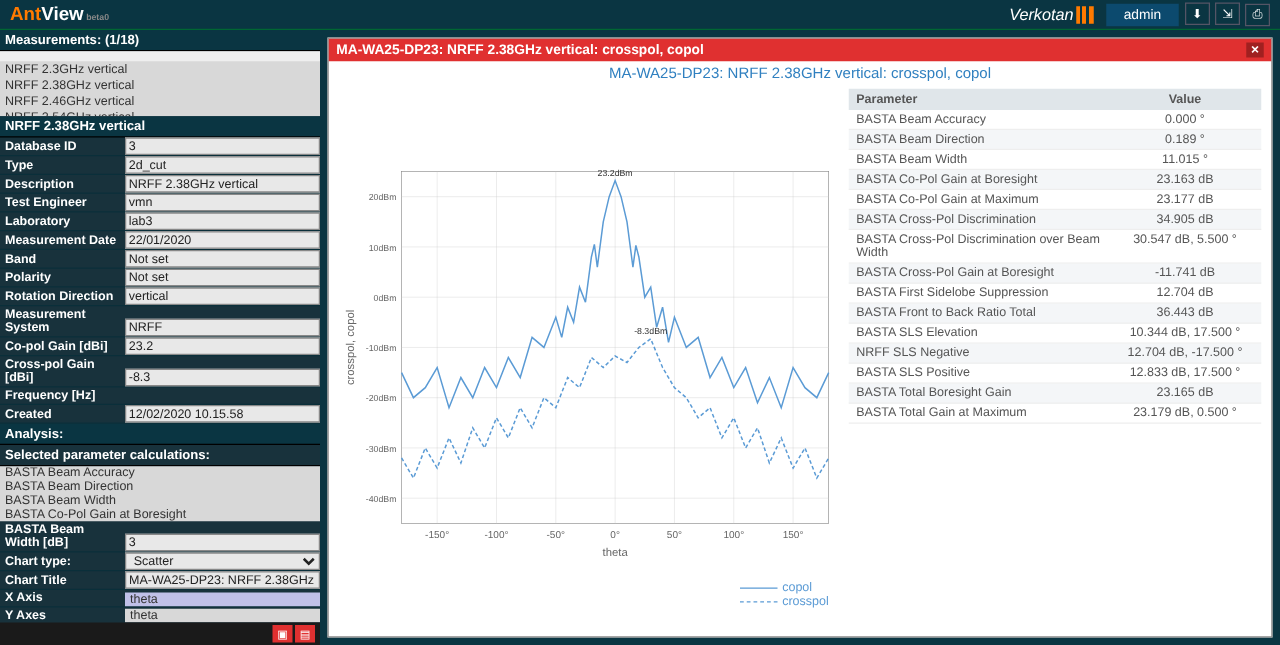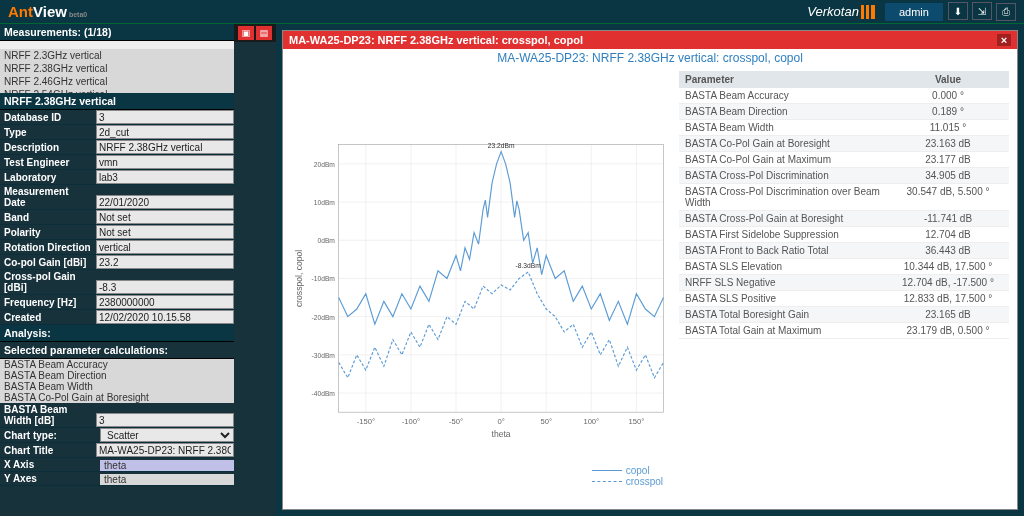--- a/index.html
+++ b/index.html
@@ -8,21 +8,21 @@
   .logo { font-weight: bold; font-size: 15px; }
   .logo-ant { color: #ff7a00; }
   .logo-view { color: #fff; }
   .logo-sub { font-size:7px; color:#888; margin-left:2px;}
   .topbar-spacer { flex: 1; }
   .verkotan { color: #fff; font-size: 13px; font-style:italic; margin-right: 10px; display:flex; align-items:center;}
   .verkotan-bars { display:inline-block; width:14px; height:14px; margin-left:2px; background: linear-gradient(to right, #ff7a00 0 3px, transparent 3px 5px, #ff7a00 5px 8px, transparent 8px 10px, #ff7a00 10px 13px);}
   .admin-btn { background: #0c4a6e; color: #fff; padding: 3px 14px; font-size: 11px; margin-right: 4px; }
   .top-icons button { background: #0a3542; border: 1px solid #556; color: #fff; width: 20px; height: 18px; font-size: 10px; margin-left:1px;}
   .main { display: flex; height: calc(100% - 24px); }
-  .sidebar { width: 276px; background: #18323c; overflow-y: hidden; display:flex; flex-direction:row;}
+  .sidebar { width: 256px; background: #18323c; overflow-y: hidden; display:flex; flex-direction:column;}
   .sidebar-inner { flex:1; overflow:hidden;}
   .section-head { background: #0a3542; color: #fff; font-weight: bold; padding: 2px 4px; font-size: 10.5px; border-bottom:1px solid #000;}
   .meas-list { background: #d8d8d8; color: #333; max-height: 52px; overflow-y: hidden; font-size:10px;}
   .meas-list div { padding: 1px 4px; white-space: nowrap; overflow: hidden; text-overflow: ellipsis;}
   .meas-list .blank { background:#efefef; height:8px;}
   .form-row { display: flex; align-items: flex-end; border-bottom:1px solid #0a2f3a;}
   .form-row label { width: 100px; padding: 1px 4px; font-size: 10px; font-weight: bold; color:#fff;}
   .form-row input, .form-row select { flex: 1; height: 14px; background: #e8e8e8; border: 1px solid #888; font-size: 10px; padding: 0 2px; color:#222;}
   .sel-list { background: #d8d8d8; color: #333; font-size: 10px; max-height: 44px; overflow: hidden;}
   .sel-list div { padding: 0 4px; }
@@ -113,30 +113,33 @@
           </div>
           <div class="form-row">
             <label>Polarity</label>
             <input value="Not set" style="">
           </div>
           <div class="form-row">
             <label>Rotation Direction</label>
             <input value="vertical" style="">
           </div>
           <div class="form-row">
+            <label>Measurement System</label>
+            <input value="NRFF" style="">
+          </div>
+          <div class="form-row">
             <label>Co-pol Gain [dBi]</label>
             <input value="23.2" style="">
           </div>
           <div class="form-row">
             <label>Cross-pol Gain [dBi]</label>
             <input value="-8.3" style="">
           </div>
           <div class="form-row">
             <label>Frequency [Hz]</label>
-            <input value="2380000000" style="">
           </div>
           <div class="form-row">
             <label>Created</label>
             <input value="12/02/2020 10.15.58" style="">
           </div>
         </div>
 
     <div class="section-head">Analysis:</div>
     <div class="section-head" style="background:#18323c">Selected parameter calculations:</div>
     <div class="sel-list">
@@ -157,21 +160,21 @@
     <div class="form-row">
           <label>Chart Title</label>
           <input value="MA-WA25-DP23: NRFF 2.38GHz vertical: crosspol, copol" style="">
         </div>
     <div class="form-row">
           <label>X Axis</label>
       <div class="axis-list" style="flex:1">
             <div class="sel">theta</div>
           </div>
     </div>
-    <div class="form-row" style="align-items:flex-end">
+    <div class="form-row" style="align-items:center">
           <label>Y Axes</label>
       <div class="axis-list" style="flex:1">
         <div>theta</div>
 
       </div>
     </div>
 
     </div>
     <div class="sidebar-footer">
       <button>▣</button>

